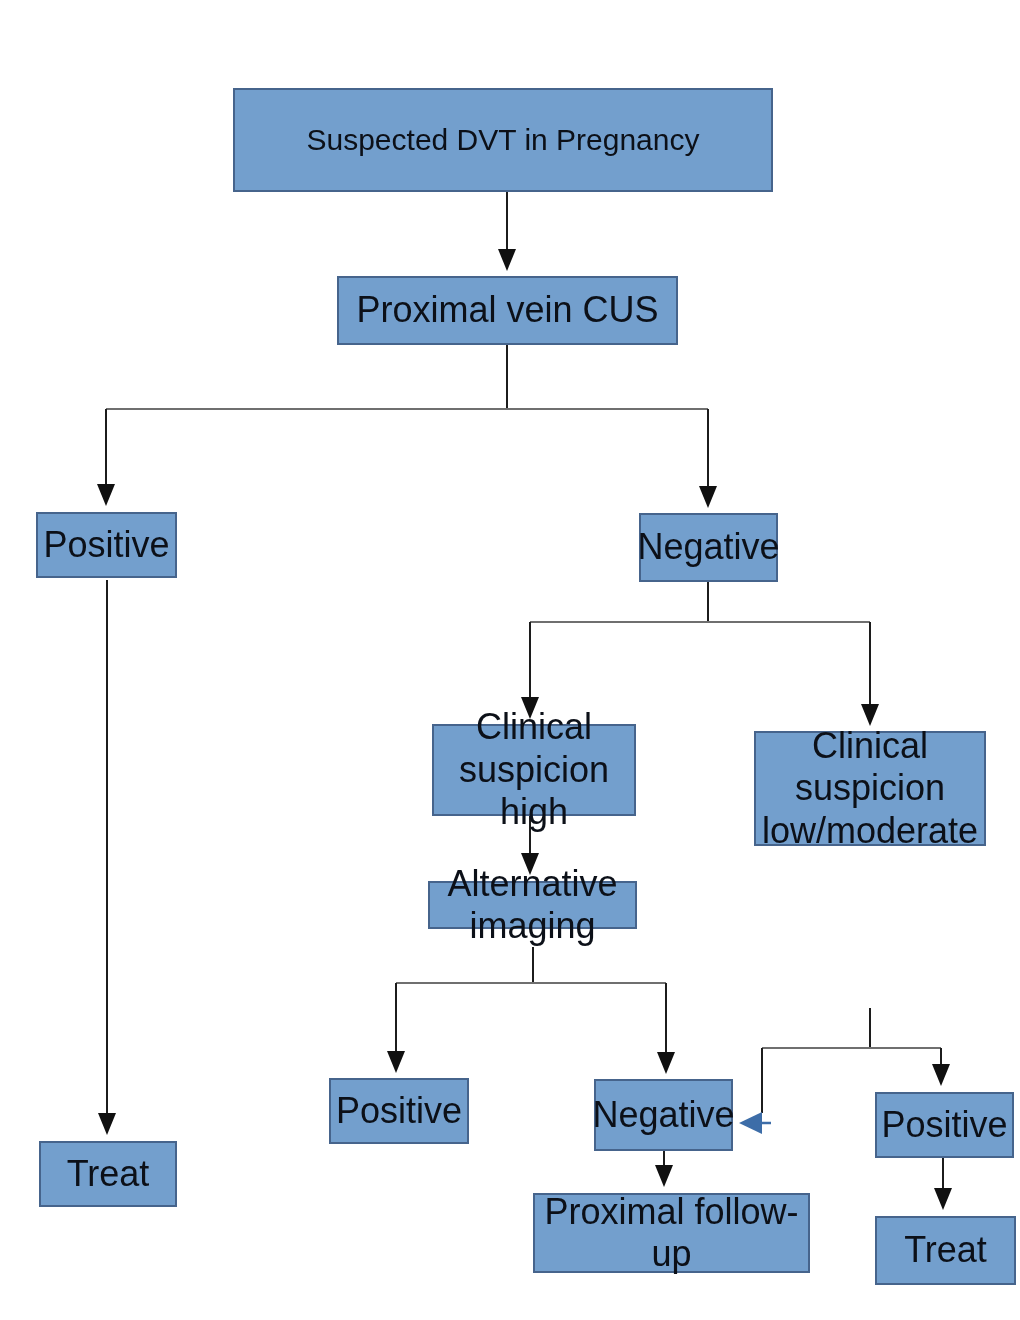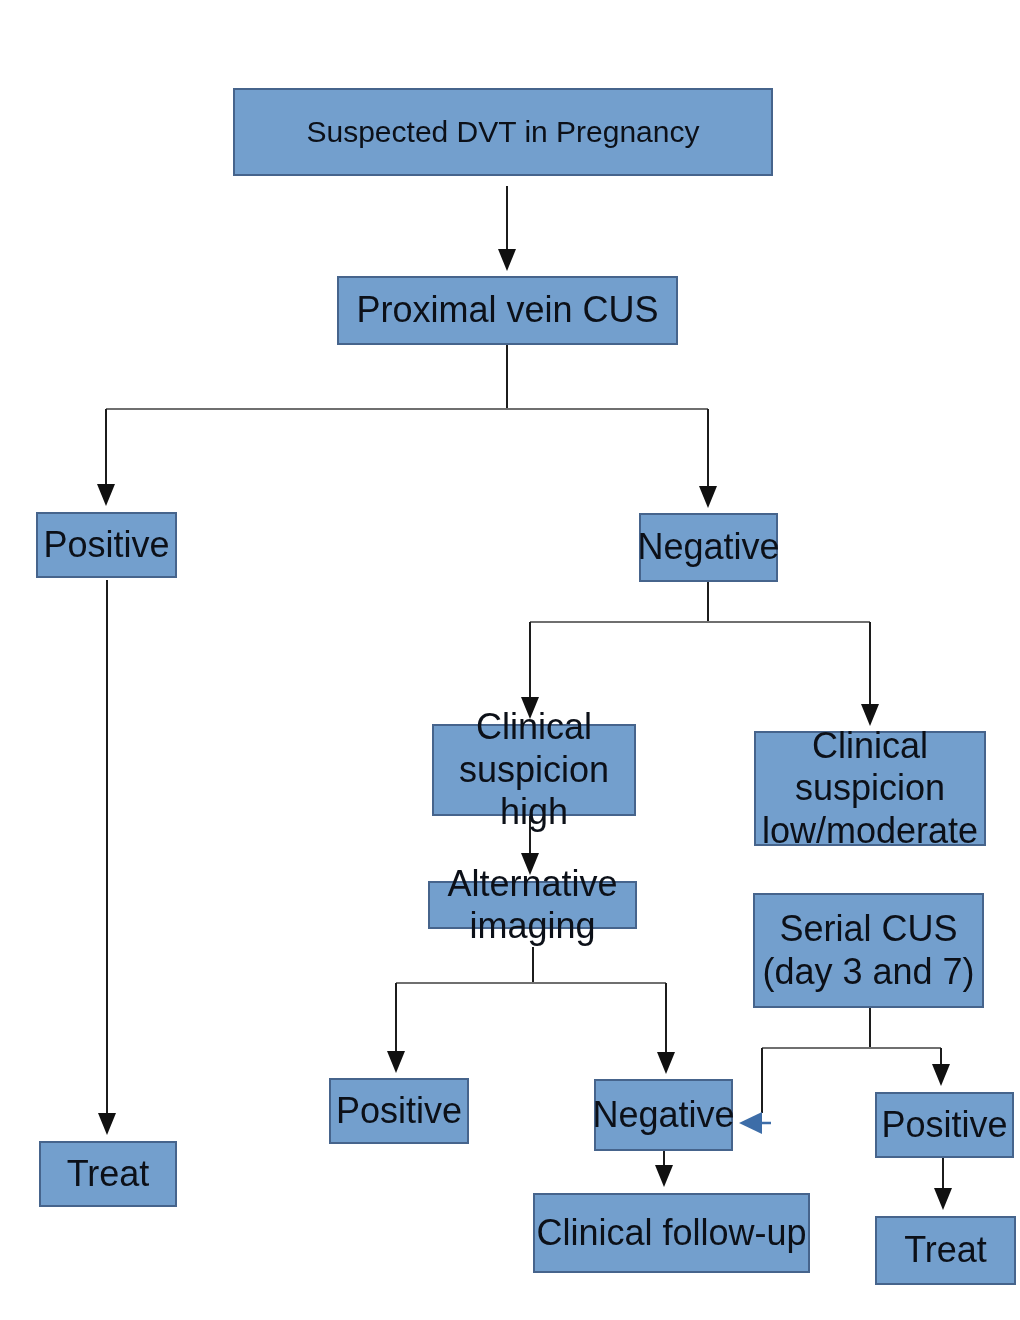--- a/index.html
+++ b/index.html
@@ -103,32 +103,30 @@
       <line class="edge-v" x1="664" y1="1151" x2="664" y2="1165"></line>
       <polygon class="arr" points="655,1165 673,1165 664,1187"></polygon>
     </g>
 
     <g>
       <line class="edge-v" x1="943" y1="1158" x2="943" y2="1188"></line>
       <polygon class="arr" points="934,1188 952,1188 943,1210"></polygon>
     </g>
   </svg>
 
-  <div class="node big" style="left:233px;top:88px;width:540px;height:88px;">Suspected DVT in Pregnancy</div>
+  <div class="node big" style="left:233px;top:88px;width:540px;height:104px;">Suspected DVT in Pregnancy</div>
   <div class="node" style="left:337px;top:276px;width:341px;height:69px;">Proximal vein CUS</div>
   <div class="node" style="left:36px;top:512px;width:141px;height:66px;">Positive</div>
   <div class="node" style="left:639px;top:513px;width:139px;height:69px;">Negative</div>
   <div class="node" style="left:432px;top:724px;width:204px;height:92px;">Clinical
 suspicion high</div>
   <div class="node" style="left:754px;top:731px;width:232px;height:115px;">Clinical
 suspicion
 low/moderate</div>
   <div class="node" style="left:428px;top:881px;width:209px;height:48px;">Alternative
 imaging</div>
-  <div class="node" style="left:753px;top:893px;width:231px;height:115px;">Serial CUS
-(day 3 and 7)</div>
   <div class="node" style="left:329px;top:1078px;width:140px;height:66px;">Positive</div>
   <div class="node" style="left:594px;top:1079px;width:139px;height:72px;">Negative</div>
-  <div class="node" style="left:533px;top:1193px;width:277px;height:80px;">Clinical follow-up</div>
+  <div class="node" style="left:533px;top:1193px;width:277px;height:80px;">Proximal follow-up</div>
   <div class="node" style="left:875px;top:1092px;width:139px;height:66px;">Positive</div>
   <div class="node" style="left:875px;top:1216px;width:141px;height:69px;">Treat</div>
   <div class="node" style="left:39px;top:1141px;width:138px;height:66px;">Treat</div>
 </div>
 
 </body></html>

